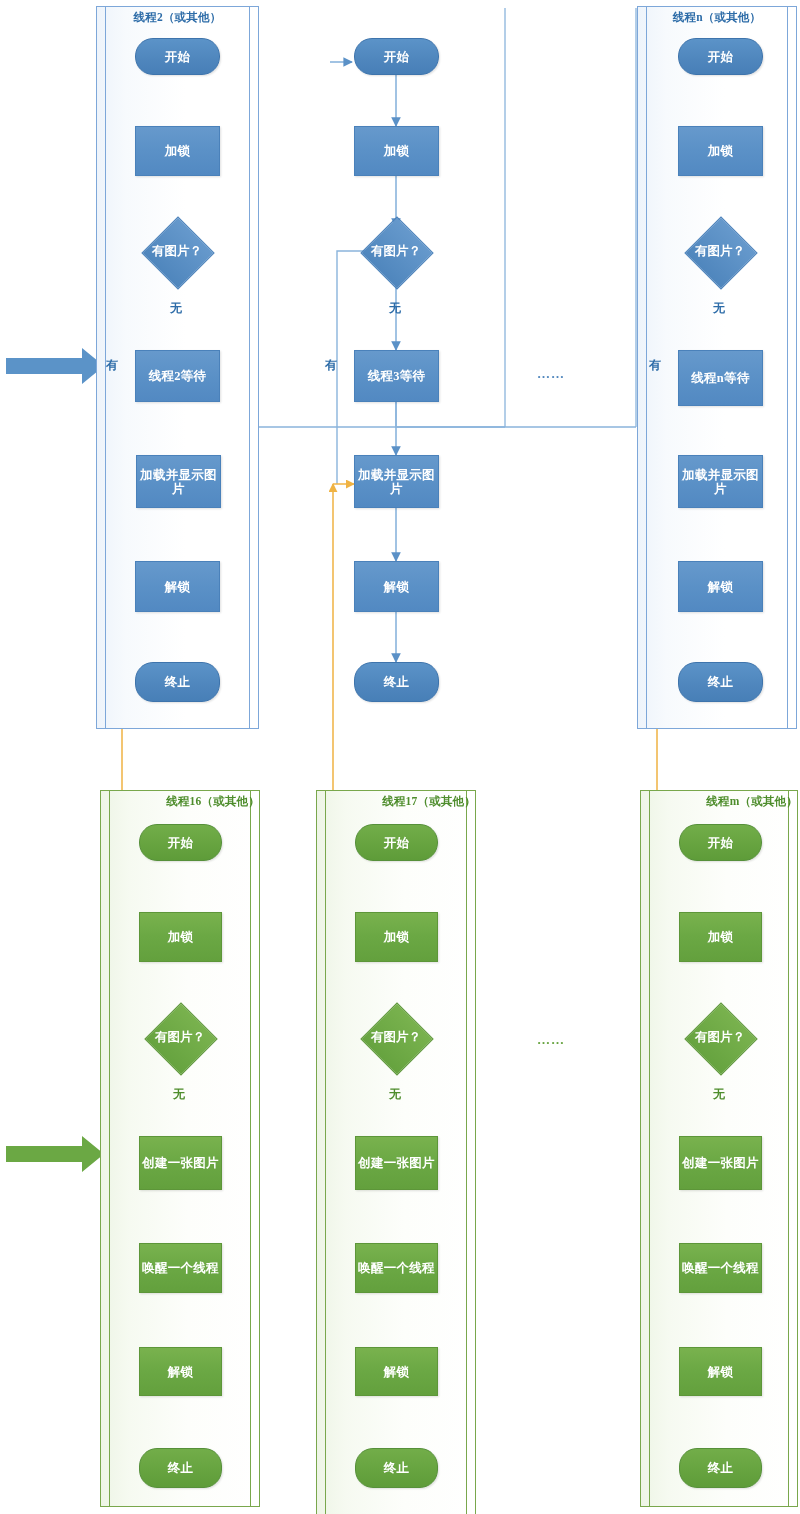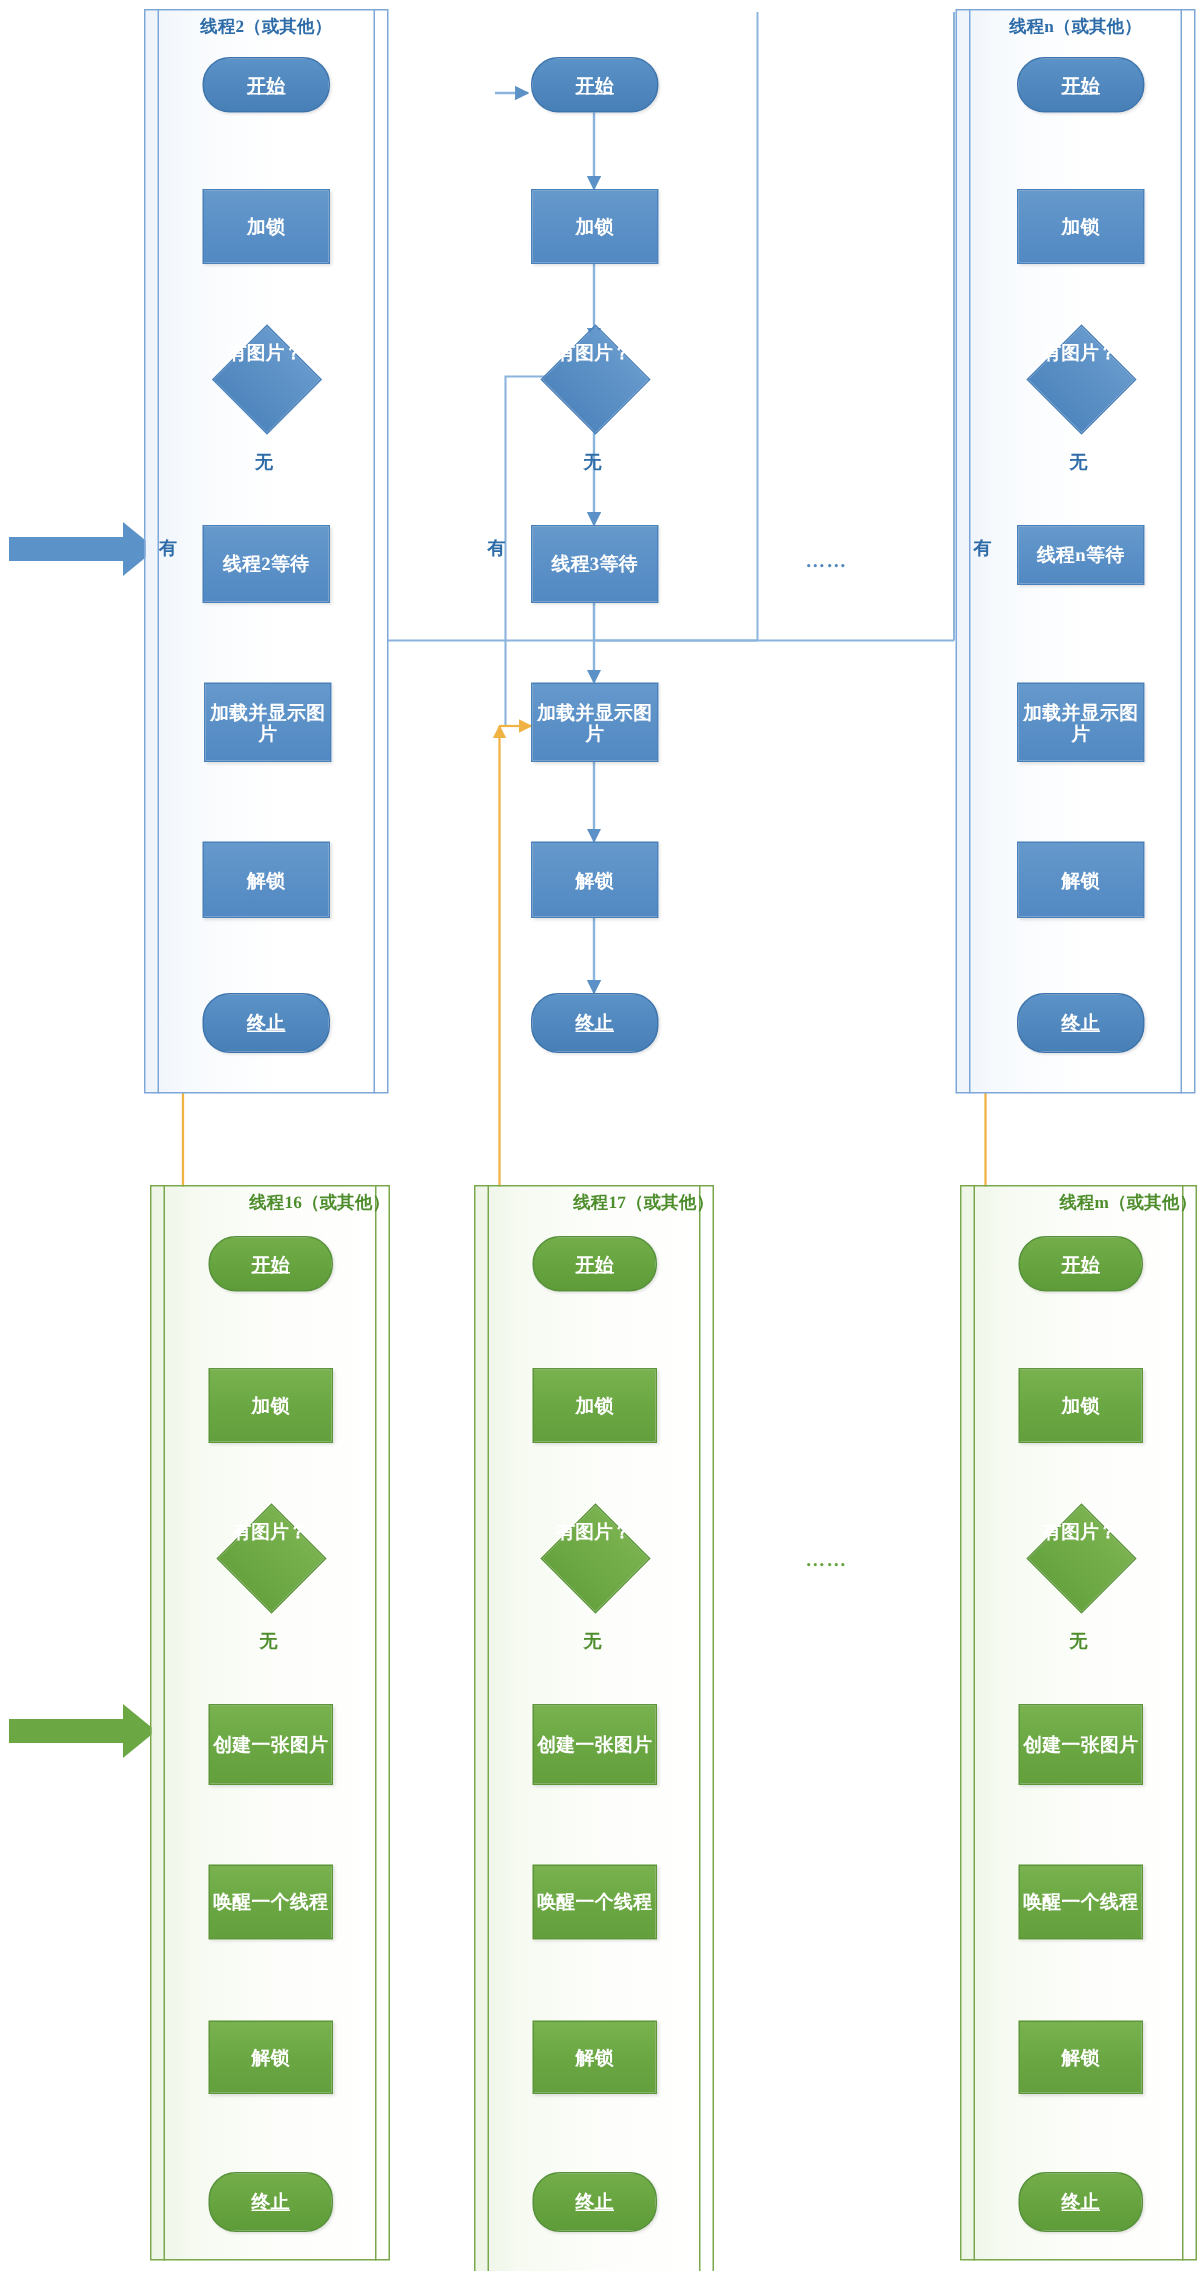--- a/index.html
+++ b/index.html
@@ -24,22 +24,22 @@
       font-size:11.5px;font-weight:bold;color:#2d6ca8;letter-spacing:.2px;}
   .lane.green .lane-title{color:#4e8d2c;text-align:right;}
 
   
   .node{position:absolute;box-sizing:border-box;display:flex;align-items:center;
       justify-content:center;text-align:center;color:#ffffff;font-weight:bold;
       font-size:12.5px;line-height:1.12;letter-spacing:.3px;}
   .rect{background:linear-gradient(to bottom,#6699cc 0%,#5b91c7 48%,#5289c2 100%);
       border:1px solid #4a81ba;box-shadow:1px 1px 2px rgba(0,0,0,.12);}
   .term{background:linear-gradient(to bottom,#5b93c8 0%,#4f86bd 60%,#477fb7 100%);
-      border:1px solid #3e74ac;border-radius:18px;box-shadow:1px 1px 2px rgba(0,0,0,.12);text-decoration:underline;}
-  .diamond{position:absolute;display:flex;align-items:flex-start;justify-content:center;}
+      border:1px solid #3e74ac;border-radius:18px;box-shadow:1px 1px 2px rgba(0,0,0,.12);}
+  .diamond{position:absolute;display:flex;align-items:center;justify-content:center;}
   .diamond .dshape{position:absolute;inset:0;
       background:linear-gradient(to bottom,#6699cc,#4f86bd);
       transform:rotate(45deg);border:1px solid #4a81ba;}
   .diamond .dtext{position:relative;z-index:2;color:#fff;font-weight:bold;font-size:12.5px;}
 
   .green .rect{background:linear-gradient(to bottom,#79b24e 0%,#6ba844 48%,#63a03d 100%);
       border:1px solid #5d9639;}
   .green .term{background:linear-gradient(to bottom,#72ad49 0%,#66a33f 60%,#5e9c39 100%);
       border:1px solid #56903a;}
   .green .diamond .dshape{background:linear-gradient(to bottom,#79b24e,#66a33f);
@@ -196,21 +196,21 @@
   <div class="node term" style="left:354px;top:662px;width:85px;height:40px;">终止</div>
   <div class="elabel" style="left:389px;top:300px;">无</div>
   <div class="elabel" style="left:325px;top:357px;">有</div>
 
   <div class="node term" style="left:678px;top:38px;width:85px;height:37px;">开始</div>
   <div class="node rect" style="left:678px;top:126px;width:85px;height:50px;">加锁</div>
   <div class="diamond" style="left:672px;top:227px;width:96px;height:49px;">
     <div class="dshape" style="left:23px;top:-0.5px;width:50px;height:50px;"></div>
     <div class="dtext">有图片？</div>
   </div>
-  <div class="node rect" style="left:678px;top:350px;width:85px;height:40px;">线程n等待</div>
+  <div class="node rect" style="left:678px;top:350px;width:85px;height:56px;">线程n等待</div>
   <div class="node rect" style="left:678px;top:455px;width:85px;height:53px;">加载并显示图片</div>
   <div class="node rect" style="left:678px;top:561px;width:85px;height:51px;">解锁</div>
   <div class="node term" style="left:678px;top:662px;width:85px;height:40px;">终止</div>
   <div class="elabel" style="left:713px;top:300px;">无</div>
   <div class="elabel" style="left:649px;top:357px;">有</div>
 
   <div class="ellipsis" style="left:537px;top:366px;">…… </div>
 
   <div class="lane green" style="left:100px;top:790px;width:160px;height:717px;">
     <div class="outer"></div>

